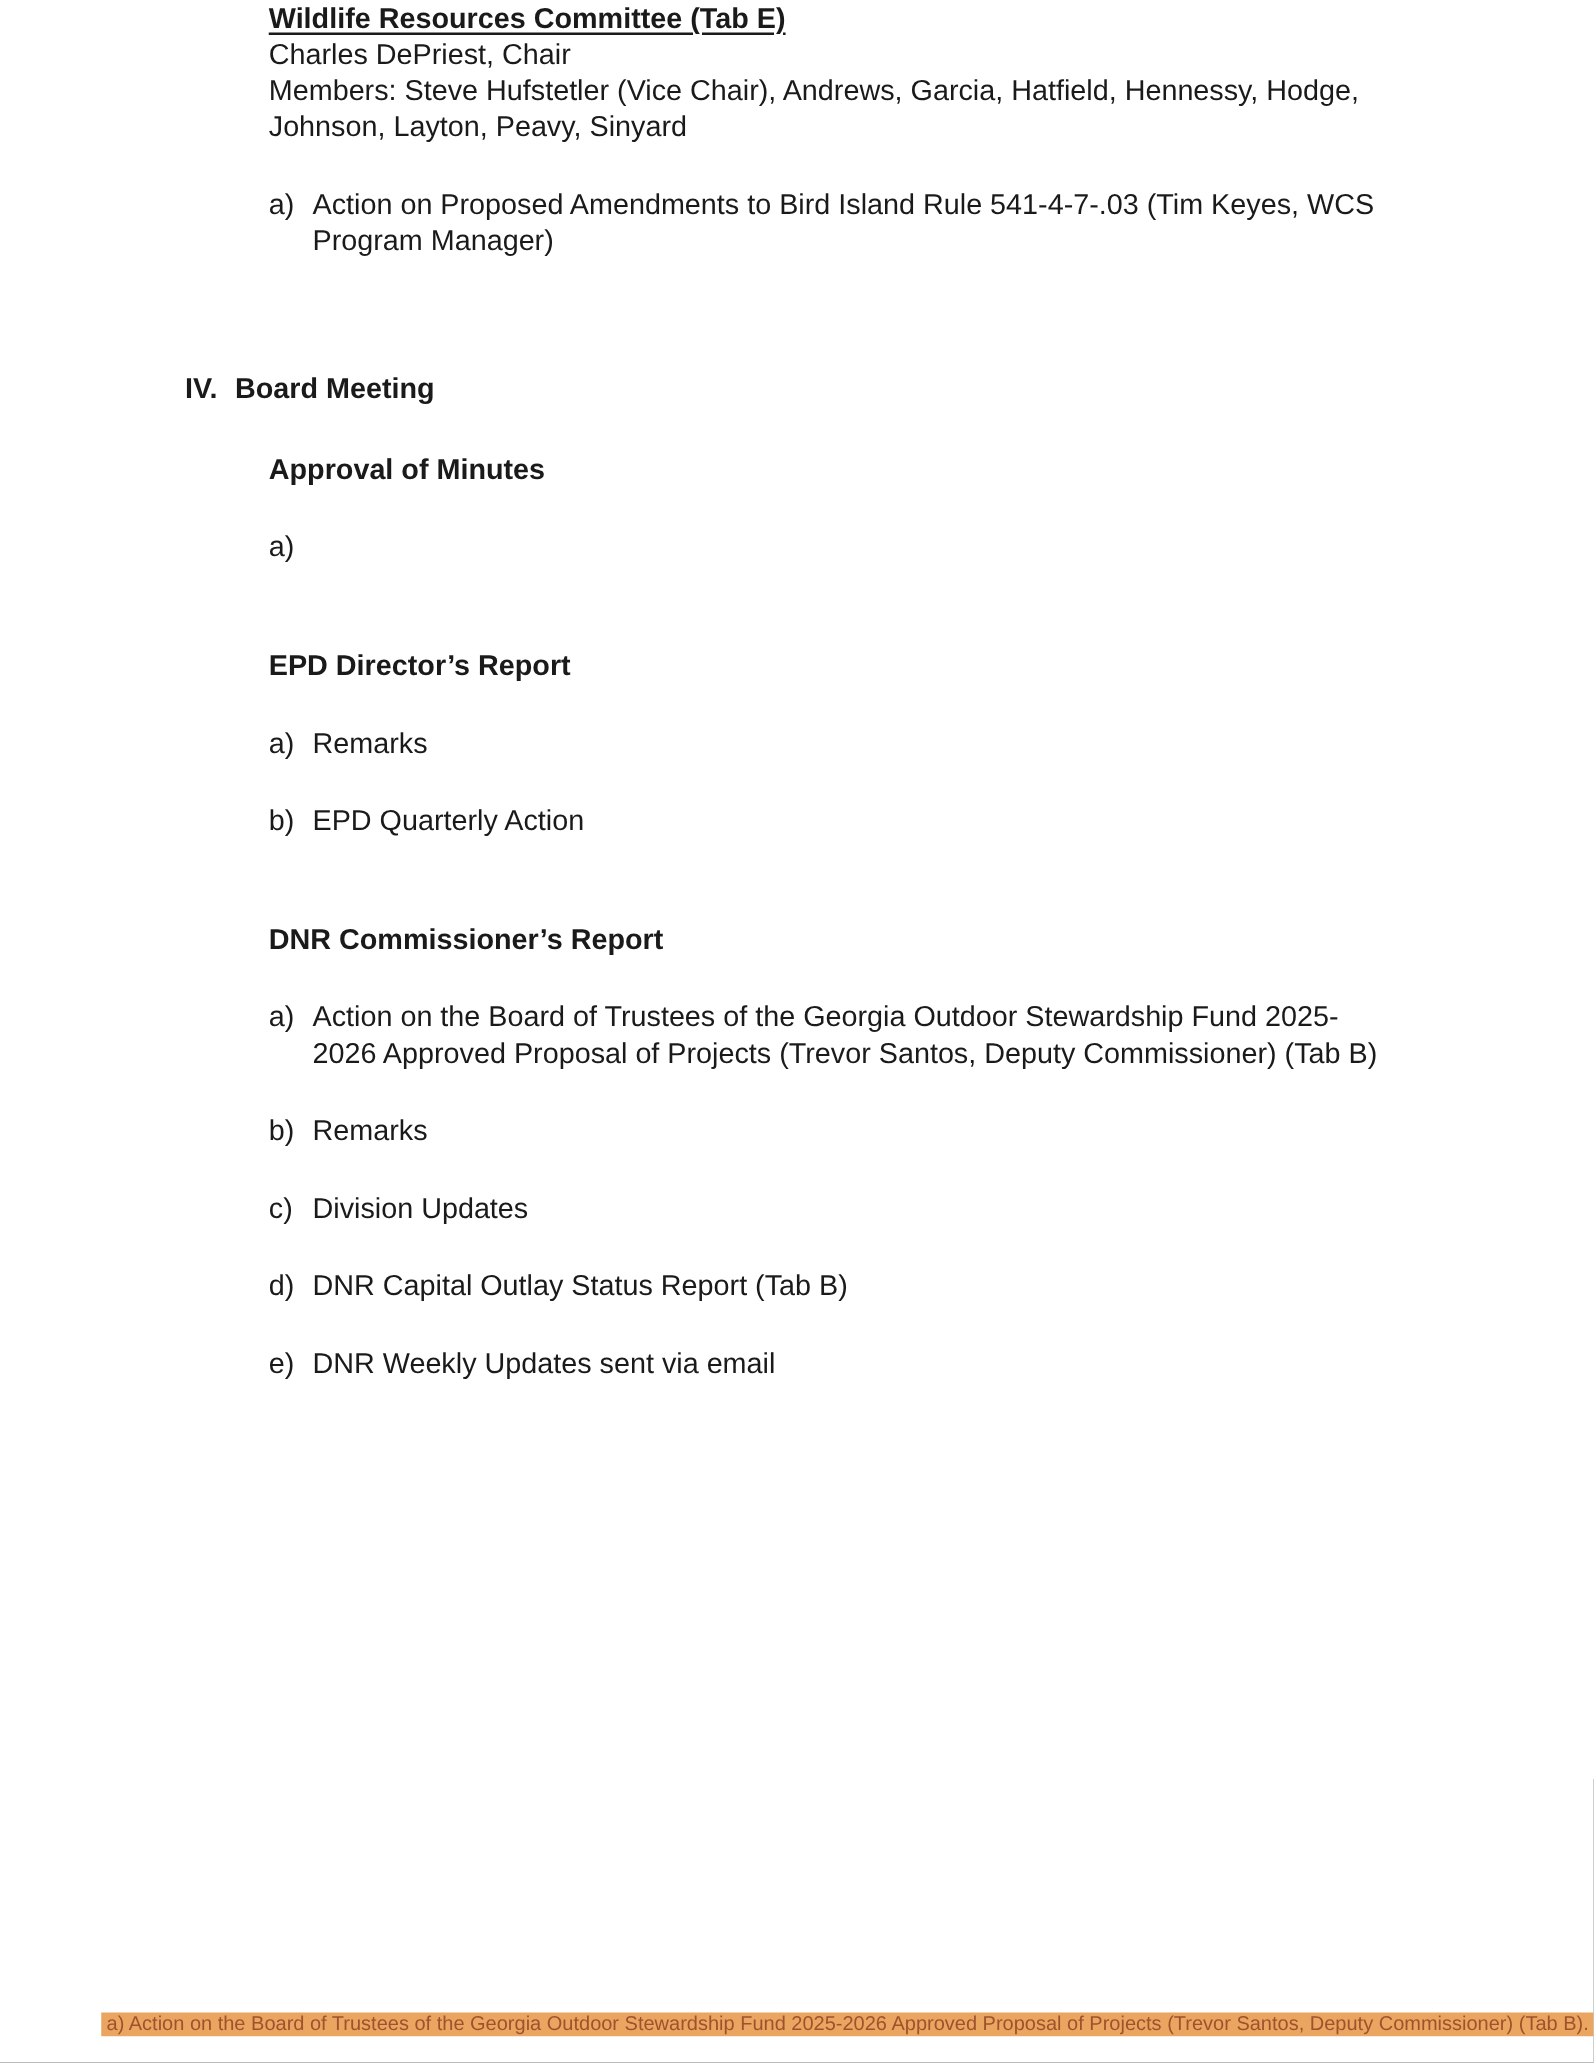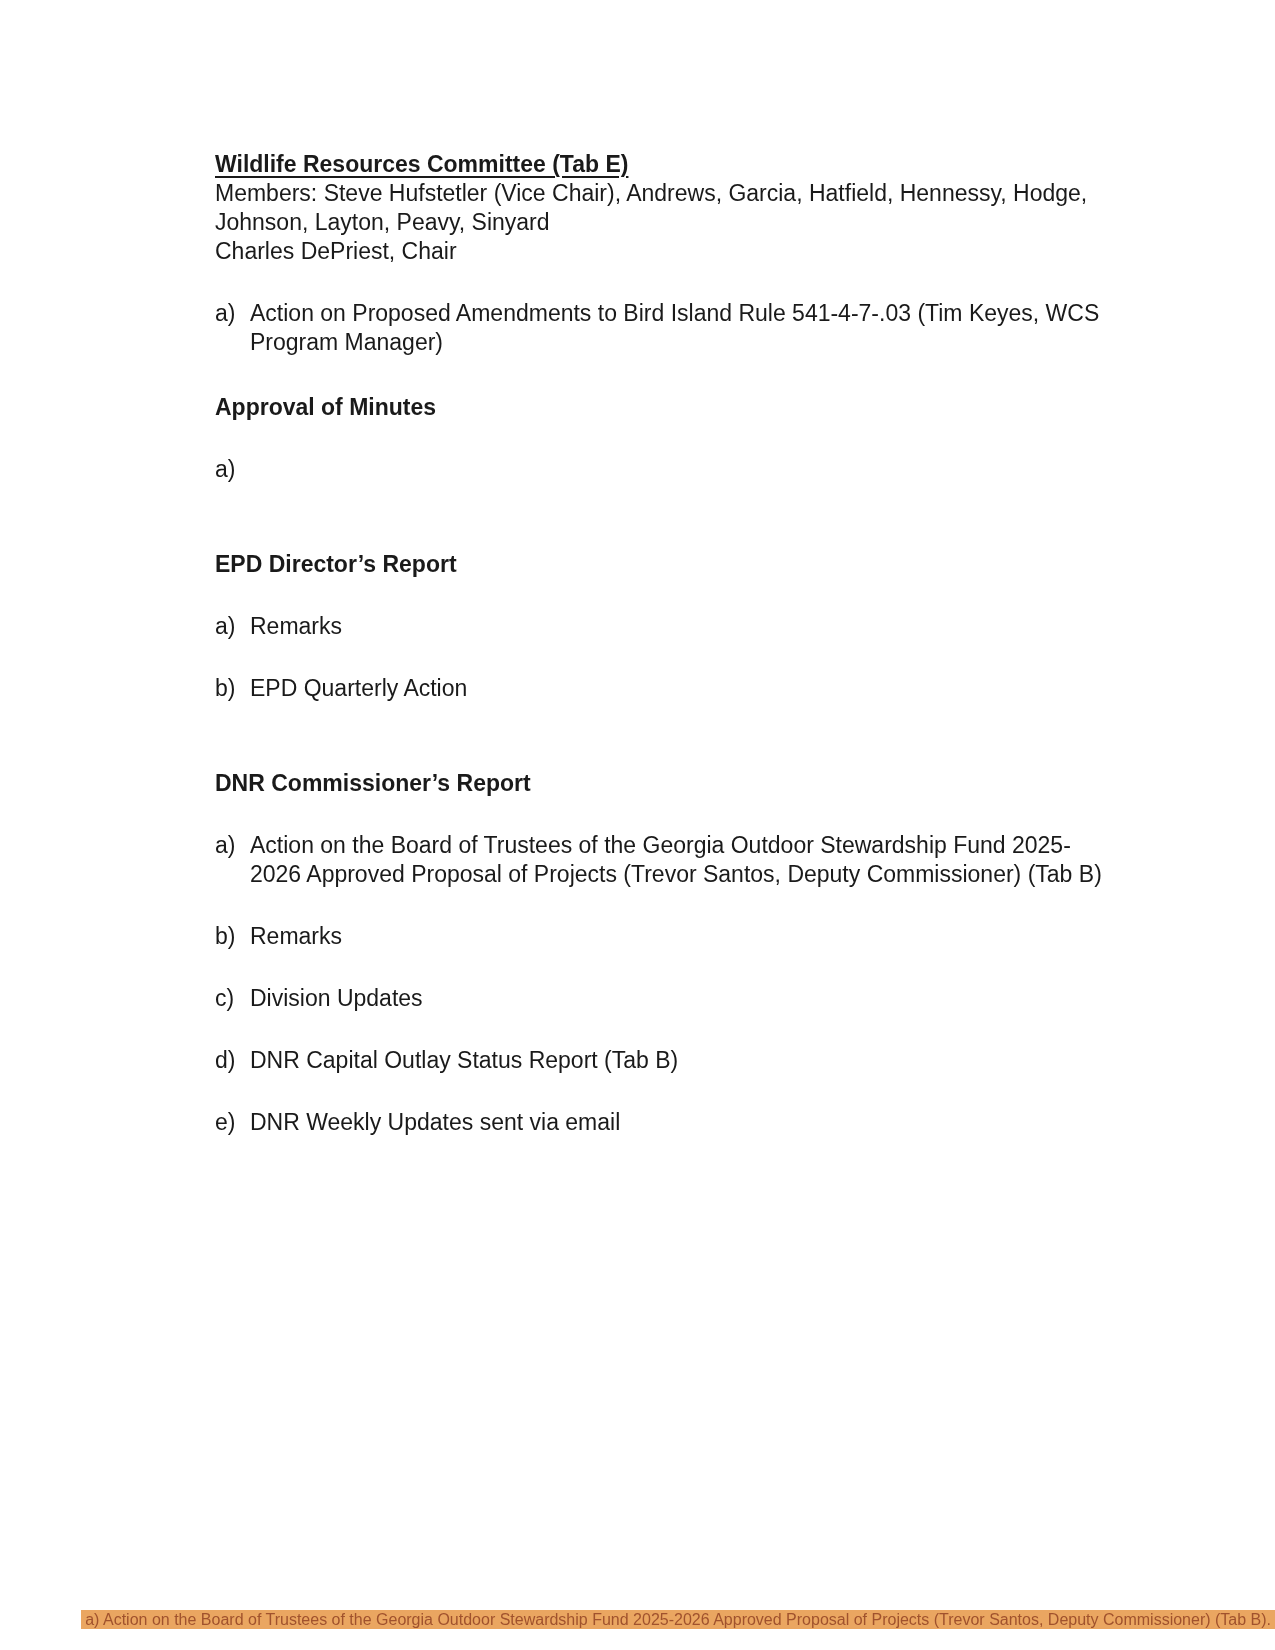--- a/index.html
+++ b/index.html
@@ -8,21 +8,21 @@
     width: 1275px;
     height: 1650px;
     margin: 0 auto;
     background: #ffffff;
     overflow: hidden;
     font-family: "Liberation Sans", sans-serif;
     font-size: 23px;
     line-height: 29px;
     color: #1a1a1a;
   }
-  .content { padding-top: 150px; }
+  .content { }
   .committee { margin-left: 215px; margin-right: 60px; }
   .committee-title {
     font-size: 23px;
     font-weight: bold;
     text-decoration: underline;
     text-decoration-thickness: 2px;
     text-underline-offset: 4px;
     margin: 0;
   }
   .plain { margin: 0; white-space: pre-wrap; }
@@ -63,31 +63,35 @@
   .footer-line { margin: 0; }
 </style>
 </head>
 <body>
 
 <div class="page">
   <div class="content">
 
     <div class="committee">
       <h2 class="committee-title">Wildlife Resources Committee (Tab E)</h2>
+      <p class="plain">Charles DePriest, Chair</p>
       <p class="plain">Members: Steve Hufstetler (Vice Chair), Andrews, Garcia, Hatfield, Hennessy, Hodge,
 Johnson, Layton, Peavy, Sinyard</p>
-      <p class="plain">Charles DePriest, Chair</p>
     </div>
 
     <div class="item">
       <span class="marker">a)</span>
       <span class="text">Action on Proposed Amendments to Bird Island Rule 541-4-7-.03 (Tim Keyes, WCS
 Program Manager)</span>
     </div>
 
+    <div class="board-heading">
+      <span class="roman">IV.</span>
+      <span>Board Meeting</span>
+    </div>
 
     <h3 class="section-heading first">Approval of Minutes</h3>
 
     <div class="item">
       <span class="marker">a)</span>
     </div>
 
     <h3 class="section-heading">EPD Director’s Report</h3>
 
     <div class="item">

